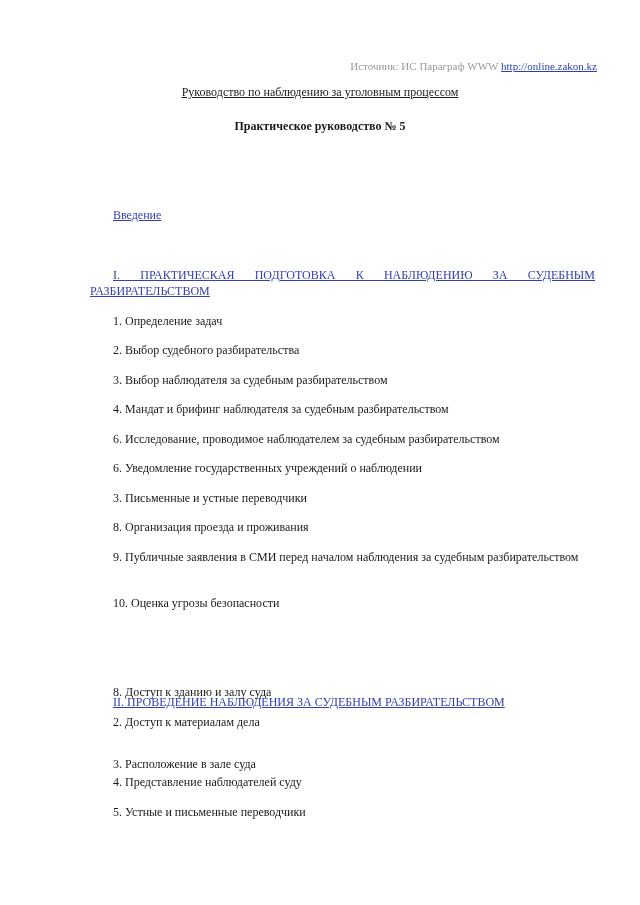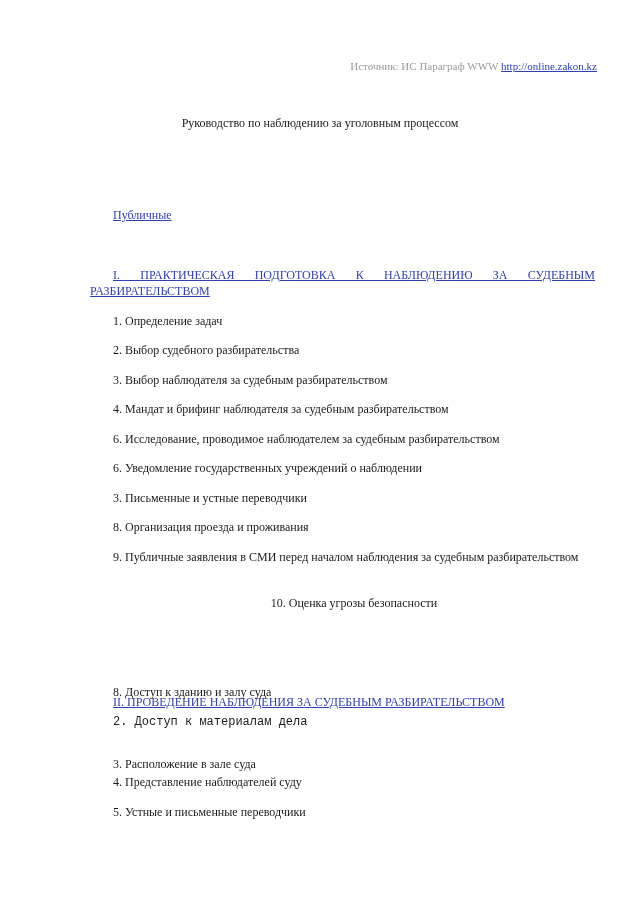--- a/index.html
+++ b/index.html
@@ -8,59 +8,60 @@
       font-family: "Liberation Serif", "DejaVu Serif", serif;
       color: #1a1a1a; position: relative;
     }
     .page { position: absolute; left: 0; top: 0; width: 640px; height: 905px; }
     .source {
       position: absolute; right: 43px; top: 60px;
       font-size: 11px; color: #9a9a9a; white-space: nowrap;
     }
     .source a { color: #2b3fb0; text-decoration: underline; }
     .title-block { position: absolute; left: 0; width: 640px; text-align: center; font-size: 12px; }
-    .t1 { top: 116px; }
+    .t1 { top: 85px; text-decoration: underline; }
     .t2 { top: 119px; font-weight: bold; }
     .t3 { top: 150px; }
     .toc a { color: #3340b0; text-decoration: underline; }
     .line {
       position: absolute; left: 90px; width: 505px; font-size: 12px; line-height: 16px;
     }
     .indent { text-indent: 23px; }
     .just-first { text-align: justify; }
   </style>
 </head>
 <body>
 
 <div class="page">
 
   <div class="source">
     <span>Источник: ИС Параграф WWW </span><a>http://online.zakon.kz</a>
   </div>
 
   <div class="title-block t1">Руководство по наблюдению за уголовным процессом</div>
+  <div class="title-block t2">Практическое руководство № 5</div>
 
   <div class="toc">
-    <div class="line indent" style="top:207px;"><a>Публичные</a></div>
+    <div class="line indent" style="top:207px;"><a>Введение</a></div>
 
     <div class="line indent just-first" style="top:267px;"><a>I. ПРАКТИЧЕСКАЯ ПОДГОТОВКА К НАБЛЮДЕНИЮ ЗА СУДЕБНЫМ РАЗБИРАТЕЛЬСТВОМ</a></div>
 
     <div class="line indent" style="top:313px;">1. Определение задач</div>
     <div class="line indent" style="top:342px;">2. Выбор судебного разбирательства</div>
     <div class="line indent" style="top:372px;">3. Выбор наблюдателя за судебным разбирательством</div>
     <div class="line indent" style="top:401px;">4. Мандат и брифинг наблюдателя за судебным разбирательством</div>
     <div class="line indent" style="top:431px;">6. Исследование, проводимое наблюдателем за судебным разбирательством</div>
     <div class="line indent" style="top:460px;">6. Уведомление государственных учреждений о наблюдении</div>
     <div class="line indent" style="top:490px;">3. Письменные и устные переводчики</div>
     <div class="line indent" style="top:519px;">8. Организация проезда и проживания</div>
     <div class="line indent just-first" style="top:549px;">9. Публичные заявления в СМИ перед началом наблюдения за судебным разбирательством</div>
-    <div class="line indent" style="top:595px;text-align:center;">10. Оценка угрозы безопасности</div>
+    <div class="line indent" style="top:595px;">10. Оценка угрозы безопасности</div>
 
     <div class="line indent" style="top:694px;"><a>II. ПРОВЕДЕНИЕ НАБЛЮДЕНИЯ ЗА СУДЕБНЫМ РАЗБИРАТЕЛЬСТВОМ</a></div>
 
     <div class="line indent" style="top:684px;">8. Доступ к зданию и залу суда</div>
-    <div class="line indent" style="top:714px;font-family:Liberation Mono, monospace;">2. Доступ к материалам дела</div>
+    <div class="line indent" style="top:714px;">2. Доступ к материалам дела</div>
     <div class="line indent" style="top:744px;margin-top:12px;">3. Расположение в зале суда</div>
     <div class="line indent" style="top:774px;">4. Представление наблюдателей суду</div>
     <div class="line indent" style="top:804px;">5. Устные и письменные переводчики</div>
   </div>
 
 </div>
 
 </body></html>

